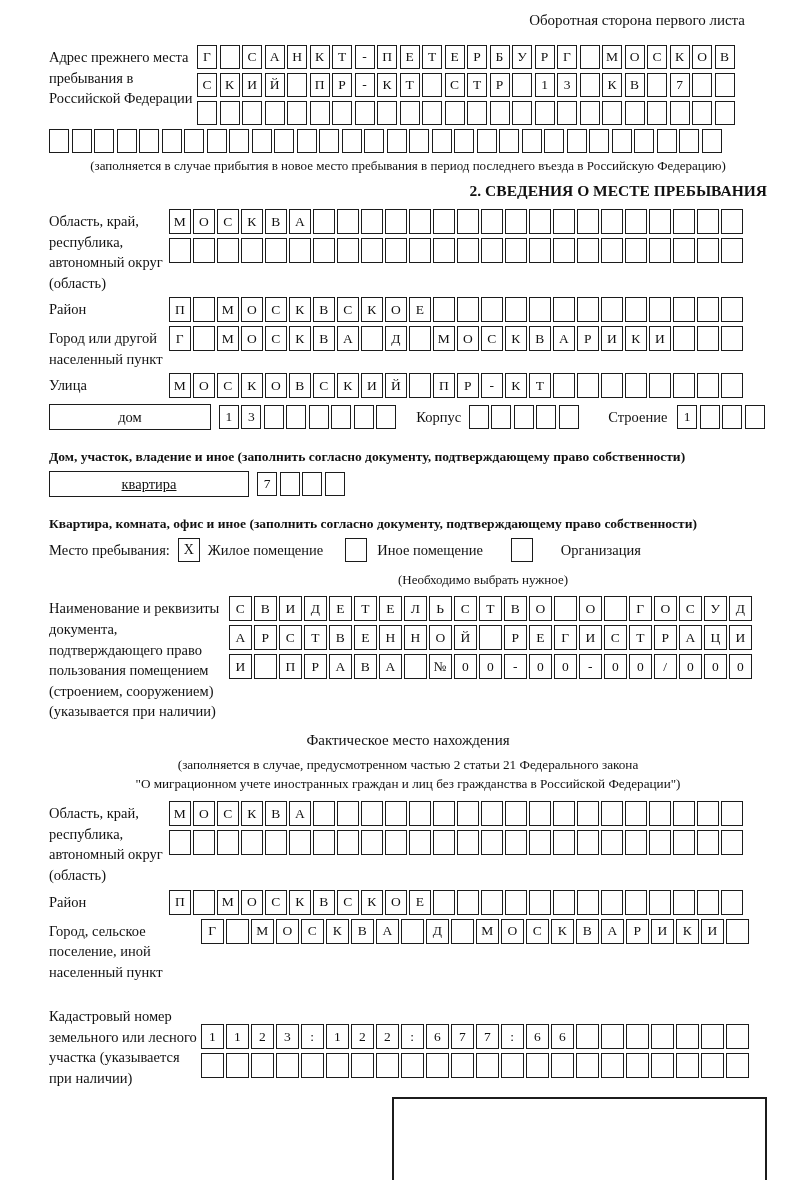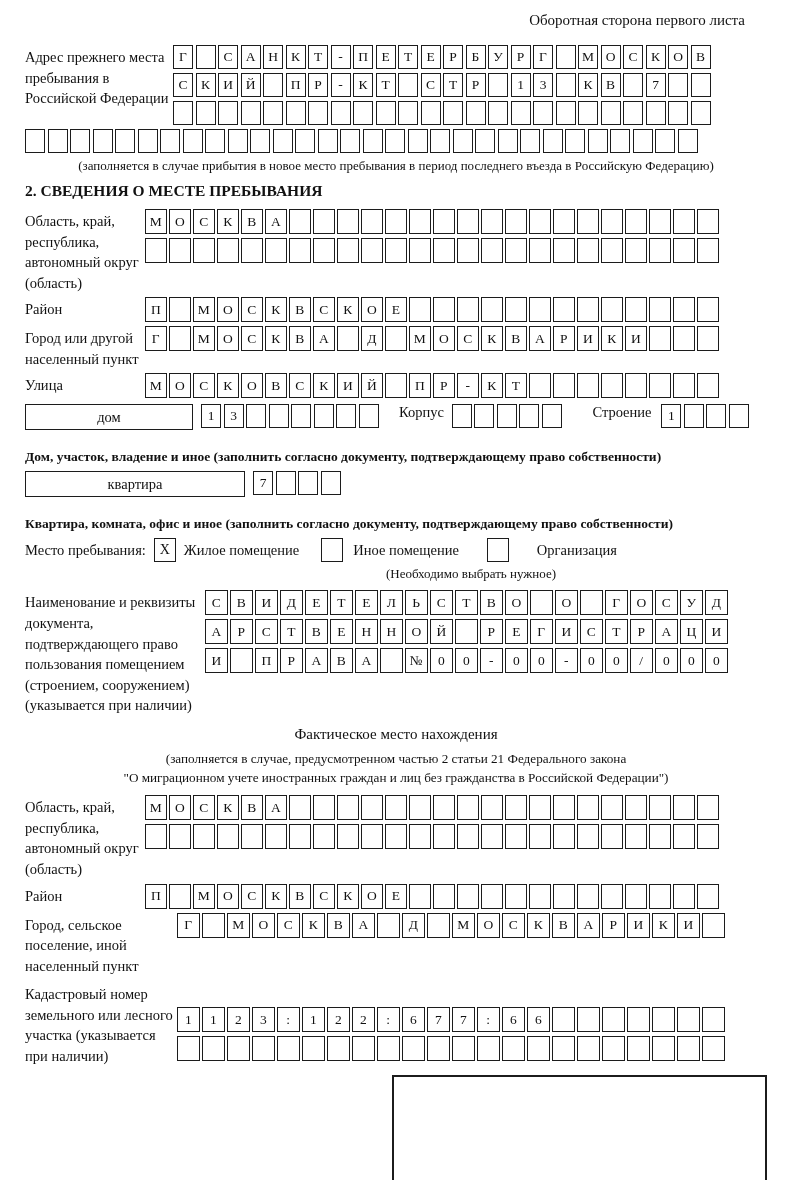--- a/index.html
+++ b/index.html
@@ -4,21 +4,21 @@
 <style>
   * { box-sizing: border-box; margin: 0; padding: 0; }
   html, body { background: #ffffff; }
   body {
     font-family: "Liberation Serif", "DejaVu Serif", serif;
     color: #111;
     width: 800px;
   }
   .page {
     width: 800px; height: 1180px;
-    padding: 12px 33px 10px 25px;
+    padding: 12px 33px 10px 49px;
     overflow: hidden;
     background: #fff;
   }
   .hdr-note {
     text-align: right;
     font-size: 15px;
     padding-right: 22px;
     margin-bottom: 16px;
   }
   
@@ -41,51 +41,51 @@
     font-size: 13.5px; font-family: "Liberation Serif", serif;
     background: #fff;
   }
   .cw1 .cell { width: 21.5px; height: 25px; }
   .cw2 .cell { width: 22.5px; height: 25px; }
   .fullrow { margin: 4px 0 0 0; }
   .note-c {
     text-align: center; font-size: 13px; margin-top: 5px;
   }
   .sec-title {
-    text-align: left; font-weight: bold; font-size: 15.5px;
+    text-align: right; font-weight: bold; font-size: 15.5px;
     margin: 8px 0 9px 0;
   }
   
-  .inline-row { display: flex; margin: 6px 0 2px 0; }
+  .inline-row { display: flex; align-items: center; margin: 6px 0 2px 0; }
   .widebox {
     border: 1.6px solid #1c1c1c; height: 26px;
     display: flex; align-items: center; justify-content: center;
     font-size: 14.5px; background: #fff;
   }
   .wb-dom { width: 168px; margin-right: 8px; }
-  .wb-kv { width: 220px; margin-right: 8px; }
+  .wb-kv { width: 200px; margin-right: 8px; text-decoration: underline; }
   .inline-lbl { font-size: 14.5px; }
   .caption { font-size: 13.5px; margin: 19px 0 6px 0; font-weight: bold; }
   
-  .chk-row { display: flex; align-items: center; margin: 6px 0 4px 0; font-size: 14.5px; }
+  .chk-row { display: flex; align-items: center; margin: 6px 0 10px 0; font-size: 14.5px; }
   .chk {
     width: 22px; height: 24px; border: 1.6px solid #1c1c1c;
     display: flex; align-items: center; justify-content: center;
     font-size: 14px; background: #fff;
   }
   .chk-note { font-size: 13px; margin: 1px 0 8px 150px; text-align: center; }
   .fact-title { text-align: center; font-weight: normal; font-size: 15px; margin: 10px 0 6px 0; }
   .fact-note { text-align: center; font-size: 13.2px; line-height: 1.45; margin-bottom: 8px; }
   
   .stamp-wrap { display: flex; flex-direction: column; align-items: flex-end; margin-top: 8px; }
   .stamp-box {
     width: 375px; height: 170px;
     border: 2px solid #1c1c1c; background: #fff;
   }
-  .mt6 { margin-top: 6px; align-items: center; }
+  .mt6 { margin-top: 22px; }
   .gap18 { width: 18px; } .gap10 { width: 10px; } .gap8 { width: 8px; }
   .gap22 { width: 22px; } .gap28 { width: 28px; }
 </style>
 </head>
 <body>
 
 <div class="page">
 
   <div class="hdr-note">Оборотная сторона первого листа</div>
 

